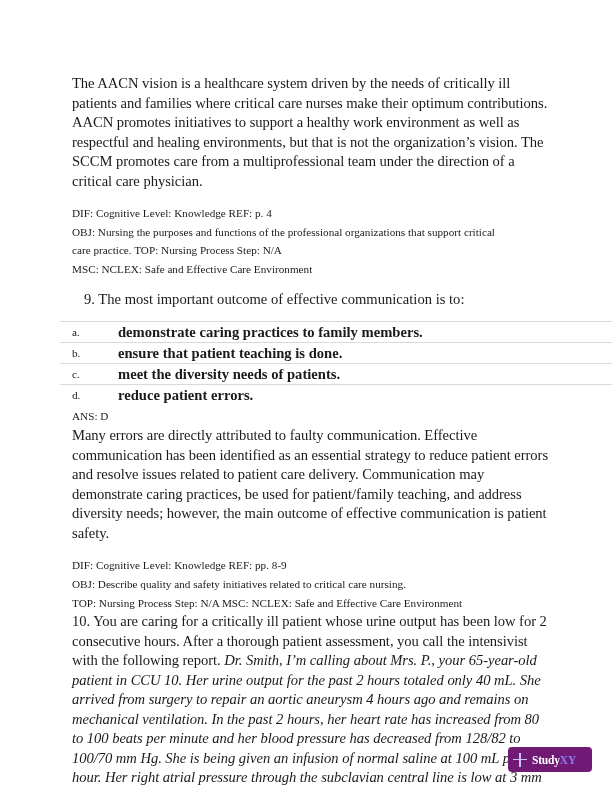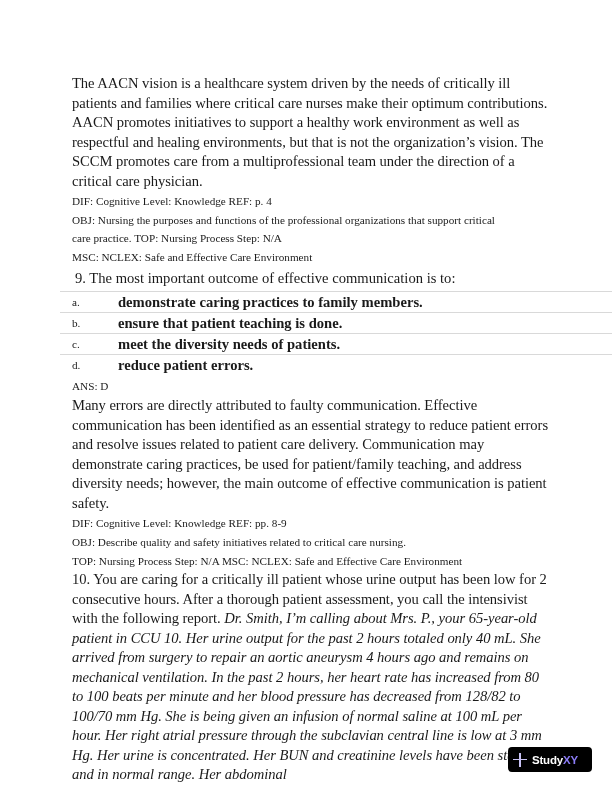--- a/index.html
+++ b/index.html
@@ -32,25 +32,25 @@
       font-size: 14.6px;
       line-height: 19.5px;
       margin: 0;
       letter-spacing: -0.05px;
     }
     .meta {
       font-size: 11.2px;
       line-height: 18.6px;
       margin: 0;
     }
-    .meta-first { margin-top: 1px; }
+    .meta-first { margin-top: 13px; }
     .q-stem {
       font-size: 14.6px;
       line-height: 19px;
-      margin: 3px;
+      margin: 12px;
     }
     .italic { font-style: italic; }
     .options {
       position: relative;
       margin-left: -12px;
       width: 552px;
     }
     .opt-row {
       display: flex;
       align-items: center;
@@ -73,27 +73,27 @@
       font-size: 11.2px;
       line-height: 19px;
       margin: 2px 0 0 0;
     }
     .badge {
       position: absolute;
       left: 508px;
       top: 747px;
       width: 84px;
       height: 25px;
-      background: #000000;
+      background: #701a75;
       border-radius: 4px;
       display: flex;
       align-items: center;
       box-sizing: border-box;
       padding-left: 5px;
-      font-family: Liberation Sans, sans-serif;
+      font-family: Liberation Serif, serif;
     }
     .badge-plus {
       width: 14px;
       height: 14px;
       position: relative;
       margin-right: 5px;
     }
     .badge-plus::before, .badge-plus::after {
       content: "";
       position: absolute;

